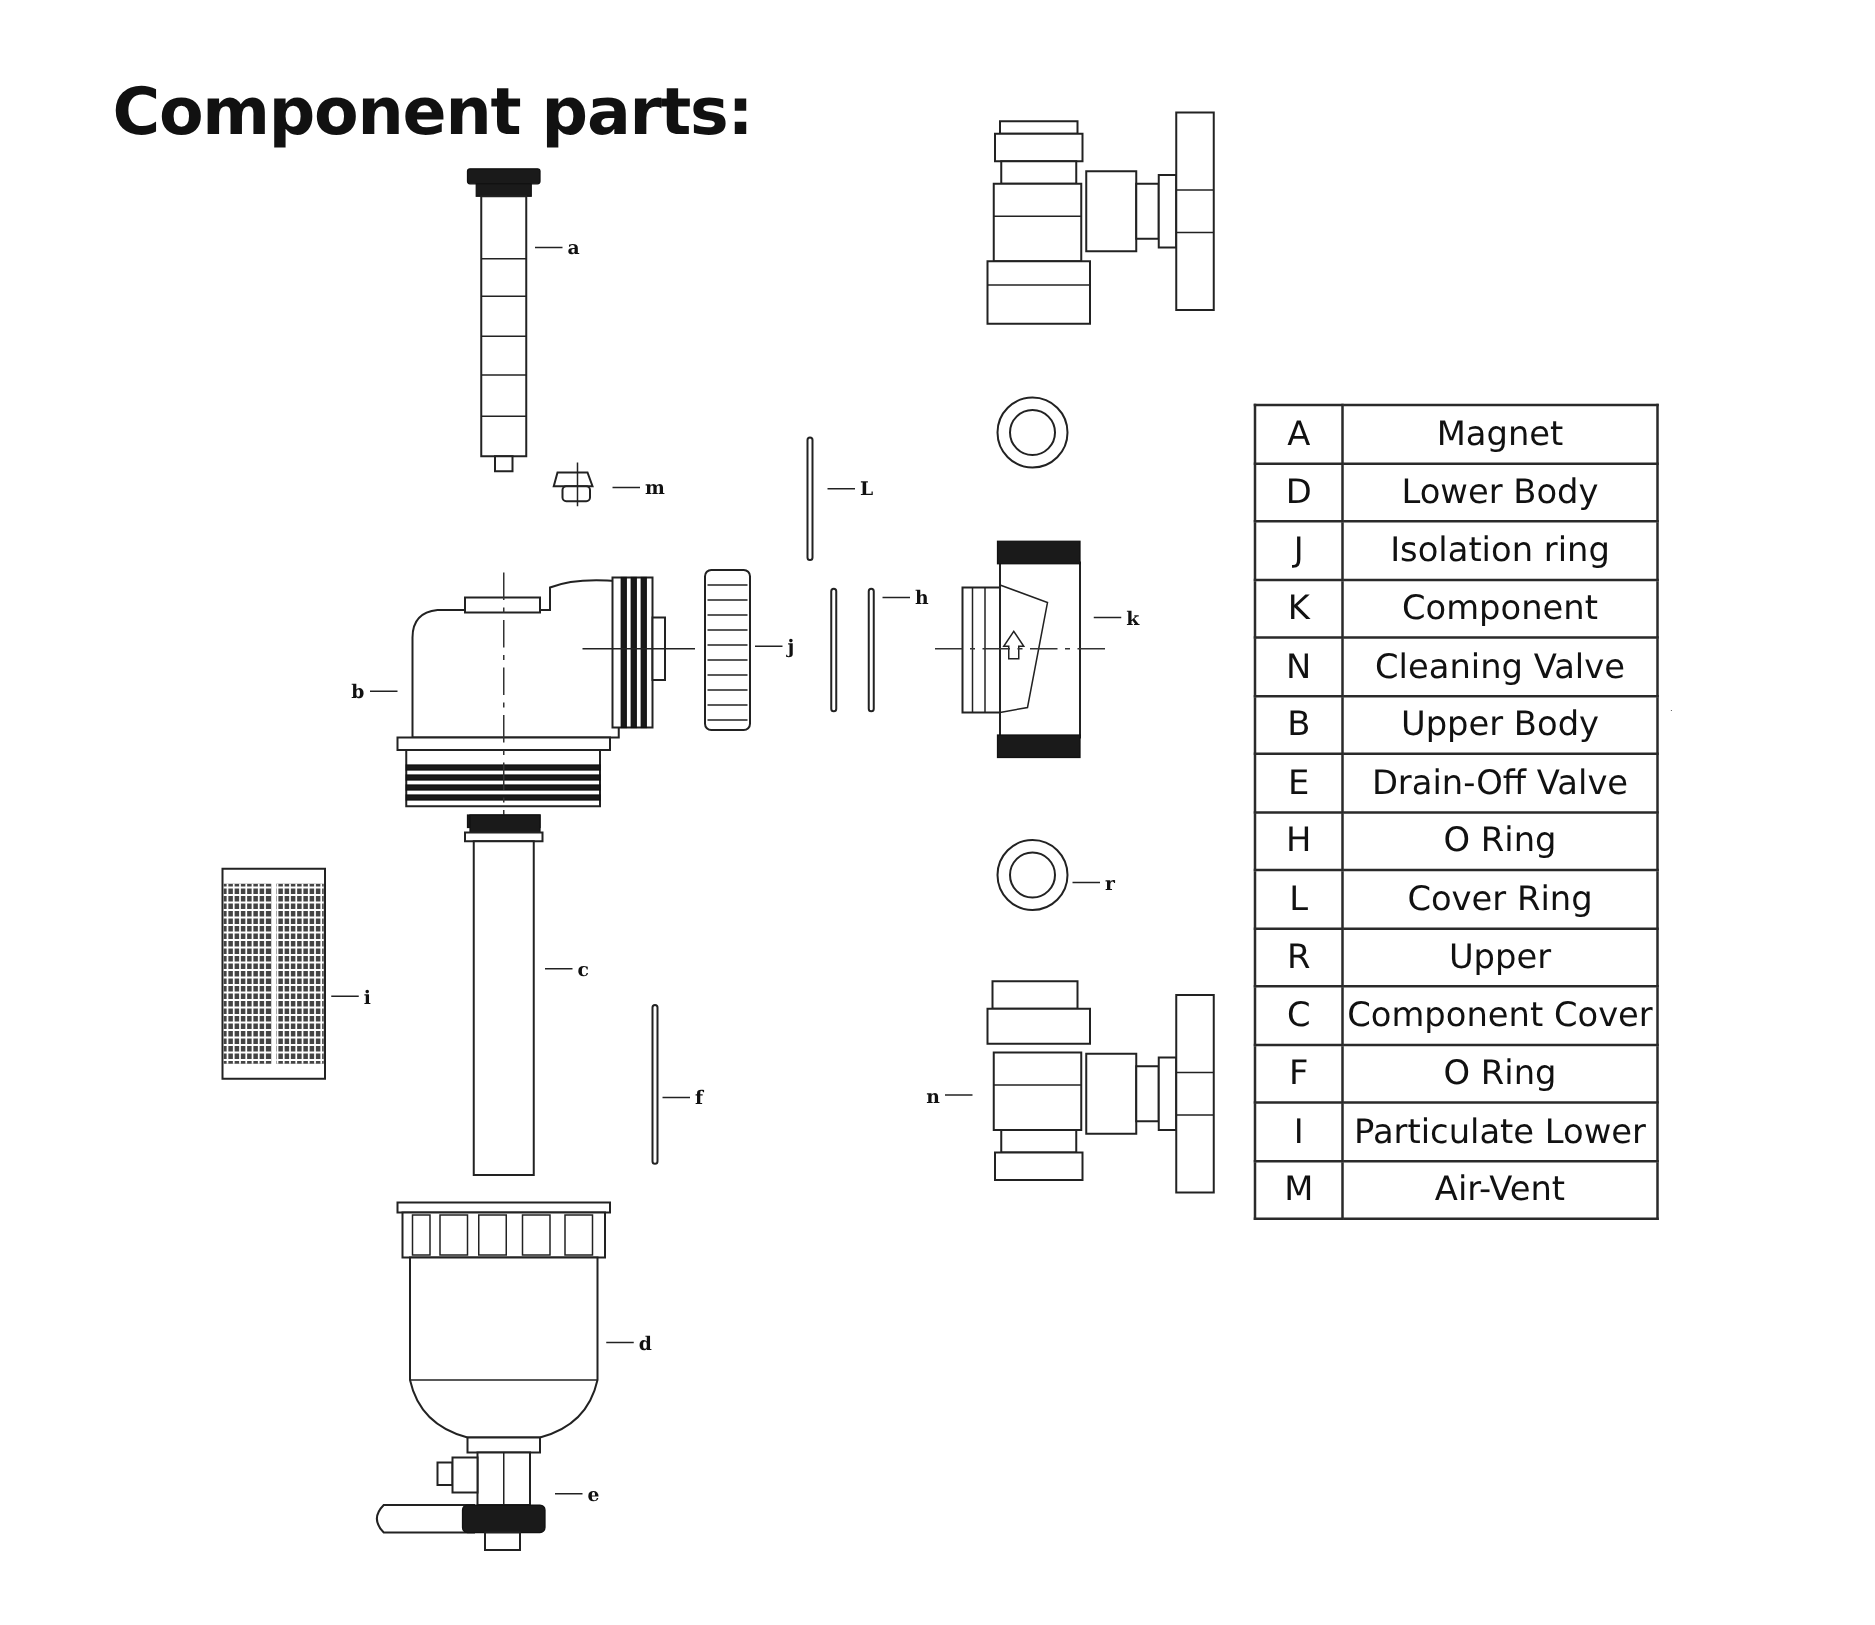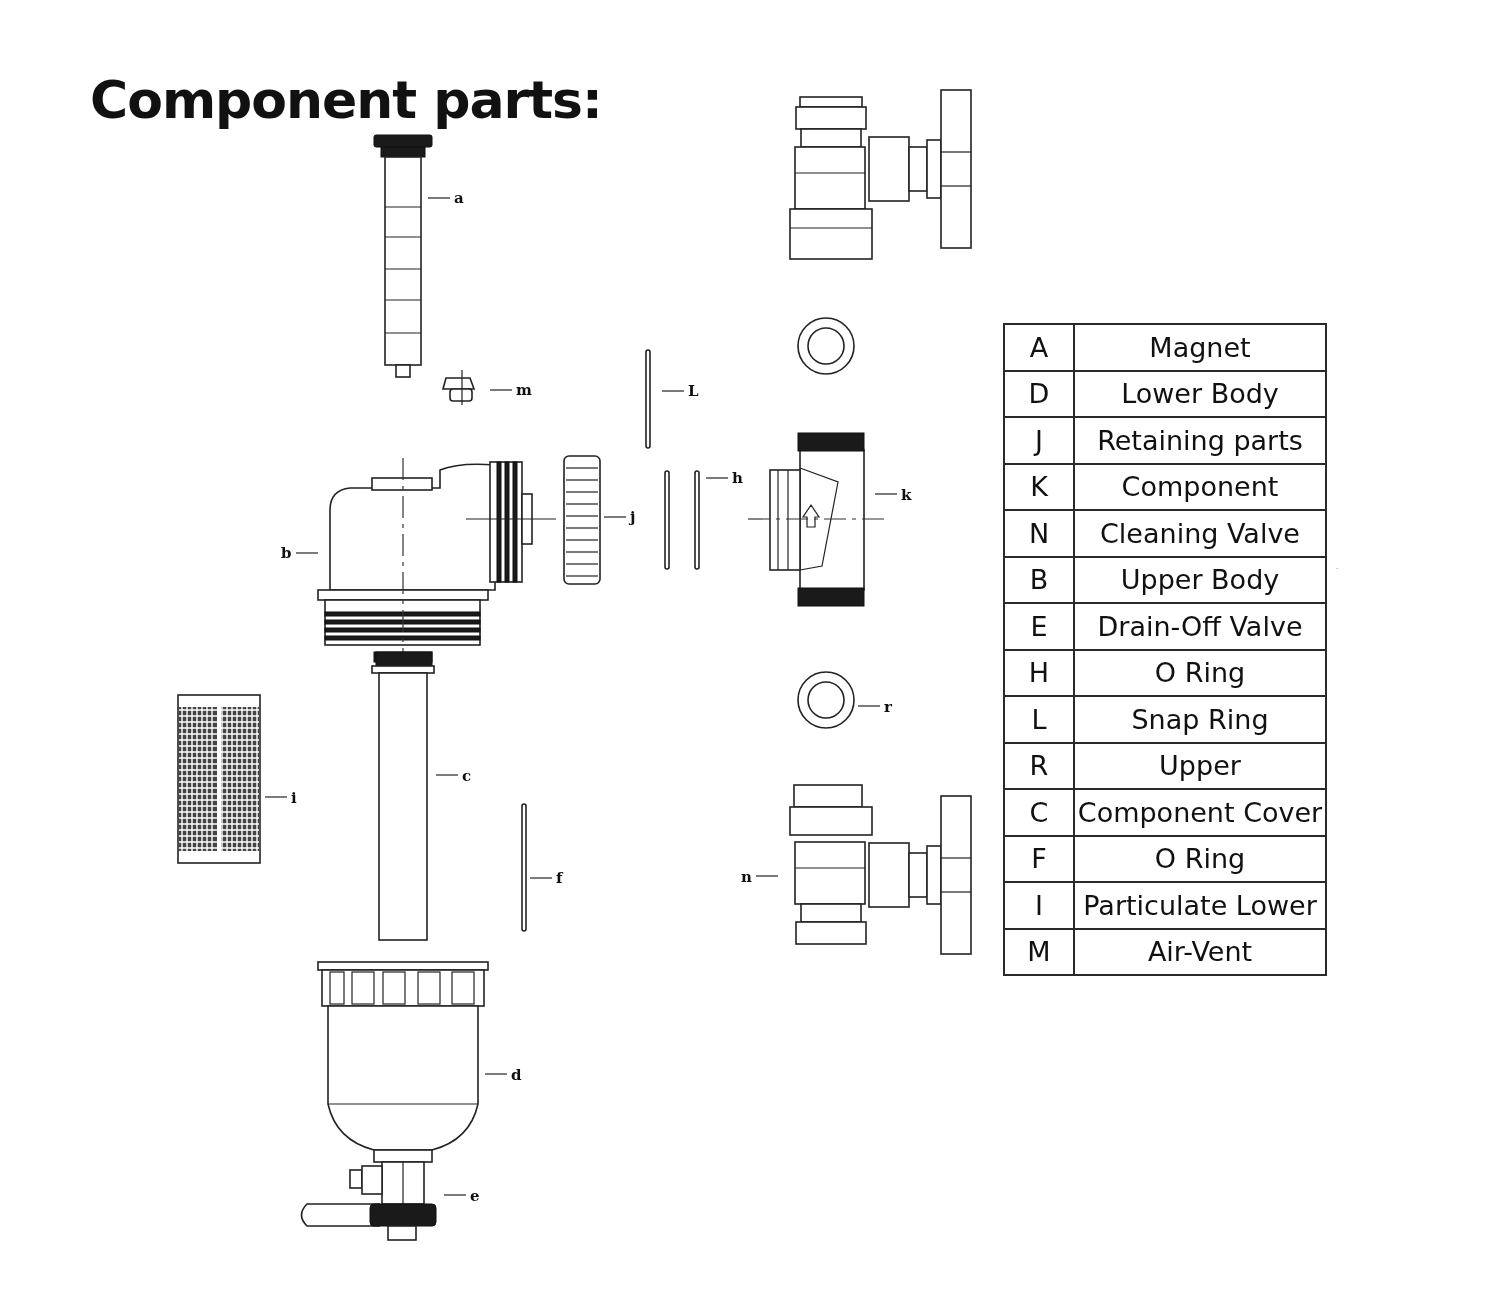--- a/index.html
+++ b/index.html
@@ -1,17 +1,17 @@
 <!DOCTYPE html>
 <html><head>
 <meta charset="utf-8">
 <style>
   html, body { margin:0; padding:0; background:#fff; }
   body { width:1500px; height:1300px; position:relative; overflow:hidden; font-family:"Liberation Sans", sans-serif; color:#111; }
-  .title { position:absolute; left:90px; top:70px; font-size:52px; font-weight:bold; letter-spacing:-1px; font-family:"DejaVu Sans", sans-serif; }
+  .title { position:absolute; left:90px; top:60px; font-size:52px; font-weight:bold; letter-spacing:-1px; font-family:"DejaVu Sans", sans-serif; }
   svg.diagram { position:absolute; left:0; top:0; }
   .callout { font-family:"DejaVu Serif", serif; font-weight:bold; font-size:15px; fill:#111; }
   .ln { stroke:#222; stroke-width:1.6; fill:#fff; }
   .thin { stroke:#222; stroke-width:1.2; fill:none; }
   .dark { fill:#1a1a1a; stroke:#111; stroke-width:1; }
   .cl { stroke:#333; stroke-width:1.2; stroke-dasharray:22 6 4 6; fill:none; }
   table.legend { position:absolute; left:1003px; top:323px; border-collapse:collapse; font-family:"DejaVu Sans", sans-serif; font-size:27px; }
   table.legend td { border:2px solid #2a2a2a; height:44.5px; padding:0; text-align:center; }
   table.legend td.k { width:68px; }
   table.legend td.v { width:250px; }
@@ -278,21 +278,21 @@
       <tr>
         <td class="k">A</td>
         <td class="v">Magnet</td>
       </tr>
       <tr>
         <td class="k">D</td>
         <td class="v">Lower Body</td>
       </tr>
       <tr>
         <td class="k">J</td>
-        <td class="v">Retaining parts</td>
+        <td class="v">Isolation ring</td>
       </tr>
       <tr>
         <td class="k">K</td>
         <td class="v">Component</td>
       </tr>
       <tr>
         <td class="k">N</td>
         <td class="v">Cleaning Valve</td>
       </tr>
       <tr>
@@ -302,21 +302,21 @@
       <tr>
         <td class="k">E</td>
         <td class="v">Drain-Off Valve</td>
       </tr>
       <tr>
         <td class="k">H</td>
         <td class="v">O Ring</td>
       </tr>
       <tr>
         <td class="k">L</td>
-        <td class="v">Snap Ring</td>
+        <td class="v">Cover Ring</td>
       </tr>
       <tr>
         <td class="k">R</td>
         <td class="v">Upper</td>
       </tr>
       <tr>
         <td class="k">C</td>
         <td class="v">Component Cover</td>
       </tr>
       <tr>

